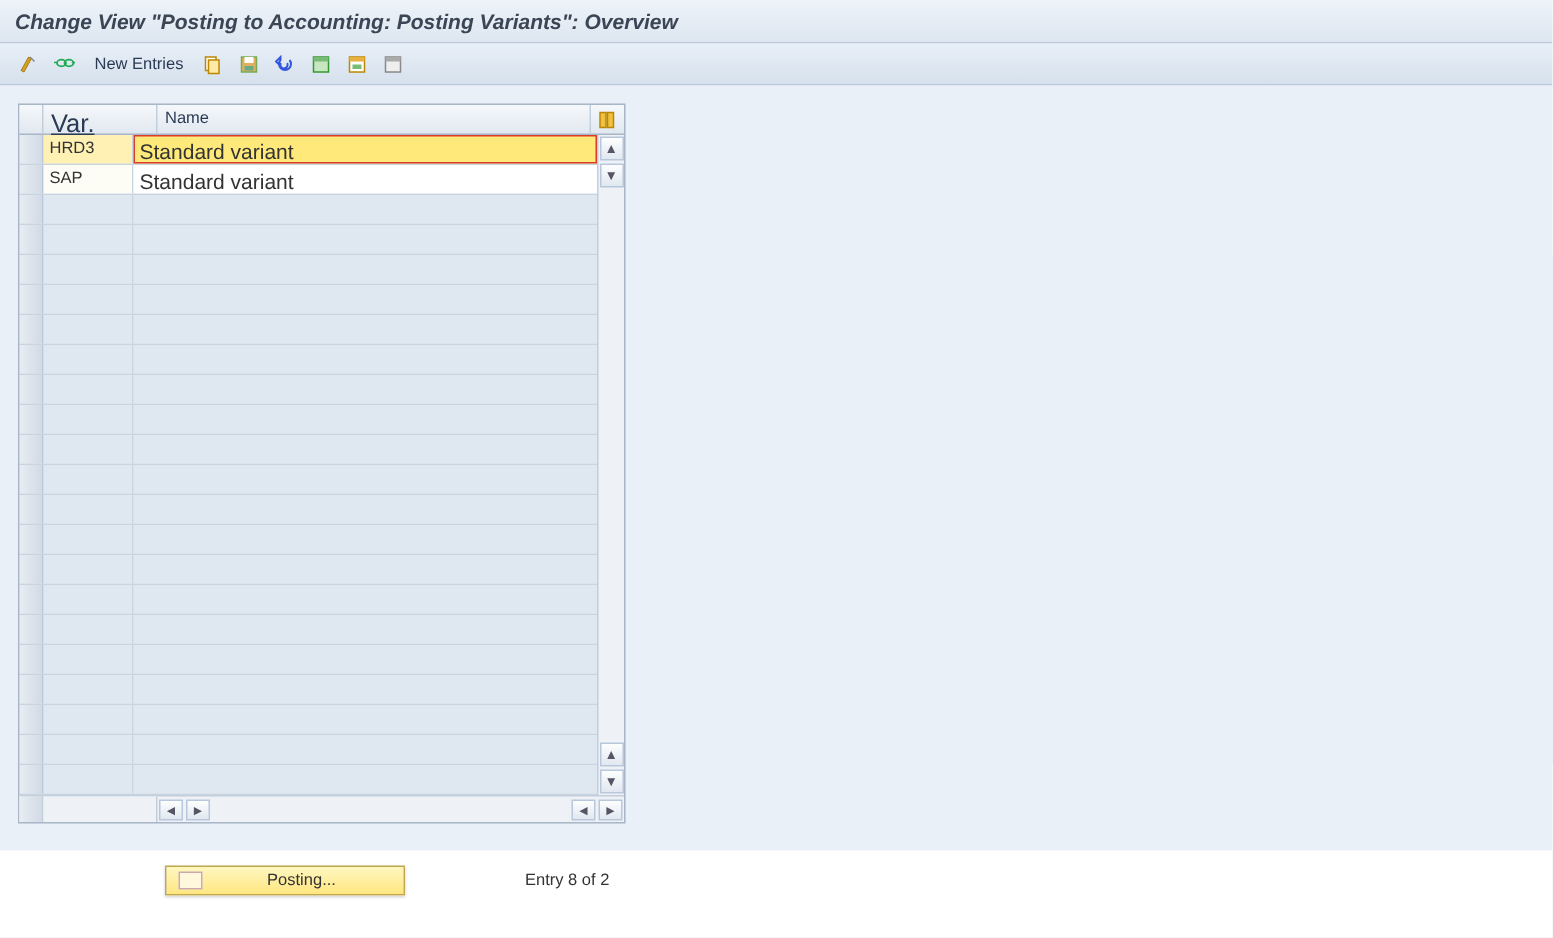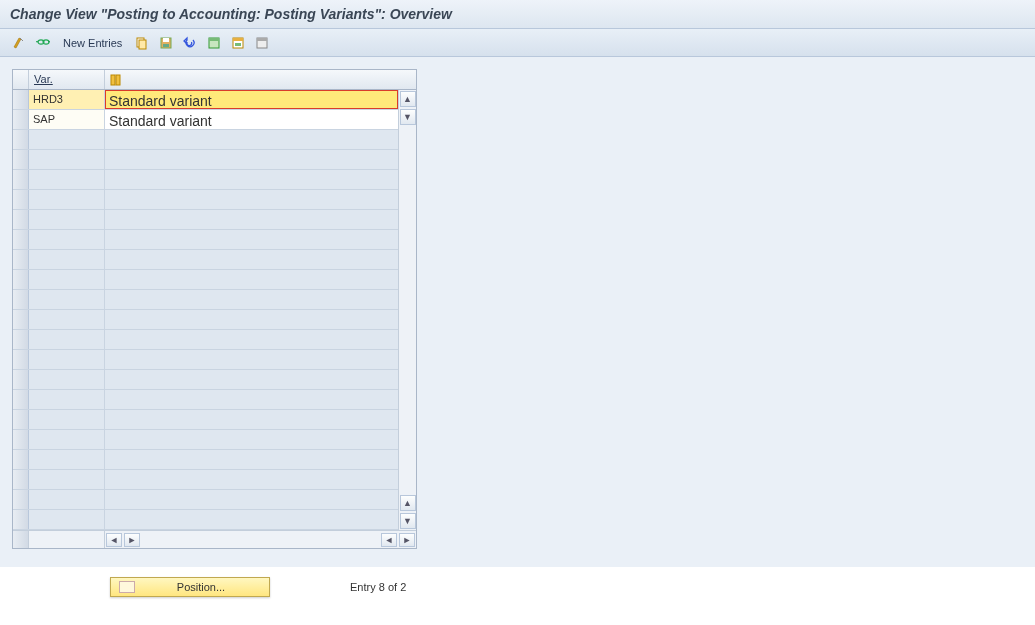--- a/index.html
+++ b/index.html
@@ -76,21 +76,21 @@
       display: flex;
       background: linear-gradient(to bottom, #f5f8fb, #e1e8f0);
       border-bottom: 1px solid #a9b6c8;
       height: 20px;
     }
     .th-sel { width: 16px; border-right: 1px solid #c3cedb; }
     .th-var {
       width: 76px;
       border-right: 1px solid #c3cedb;
       padding: 3px 5px;
-      font-size: 11px;
+      font-size: 17px;
       color: #2a3a55;
       text-decoration: underline;
     }
     .th-name {
       flex: 1;
       padding: 3px 5px;
       font-size: 11px;
       color: #2a3a55;
       border-right: 1px solid #c3cedb;
     }
@@ -114,21 +114,21 @@
       display: flex;
       height: 20px;
       border-bottom: 1px solid #c9d4e1;
     }
     .td-sel {
       width: 16px;
       background: linear-gradient(to right, #e8edf3, #d2dae5);
       border-right: 1px solid #b8c7db;
     }
     .td-var {
-      width: 76px;
+      width: 60px;
       border-right: 1px solid #c9d4e1;
       padding: 3px 4px;
       background: #fefdf5;
       font-size: 11px;
     }
     .td-name {
       flex: 1;
       padding: 3px 4px;
       background: #fff;
       font-size: 14px;
@@ -273,20 +273,21 @@
   </span>
 </div>
 
 <div class="content-area">
   <div class="watermark">www.tutorialkart.com</div>
 
   <div class="table-frame">
     <div class="table-header">
       <div class="th-sel"></div>
       <div class="th-var">Var.</div>
+      <div class="th-name">Name</div>
       <div class="th-conf">
         <svg width="14" height="14">
             <rect x="2" y="2" width="4" height="10" fill="#f0c040" stroke="#b80"></rect>
             <rect x="7" y="2" width="4" height="10" fill="#f0c040" stroke="#b80"></rect>
           </svg>
       </div>
     </div>
 
     <div class="table-body">
       <div class="rows-wrap" id="rows-wrap">
@@ -418,16 +419,16 @@
       <div class="htrack"></div>
       <div class="hbtn">◄</div>
       <div class="hbtn">►</div>
     </div>
   </div>
 </div>
 
 <div class="footer-bar">
   <button class="pos-btn">
     <span class="icon-box"></span>
-    <span style="flex:1;text-align:center">Position...</span>
+    <span style="flex:1;text-align:center">Posting...</span>
   </button>
   <span class="entry-text">Entry 8 of 2</span>
 </div>
 
 </body></html>

